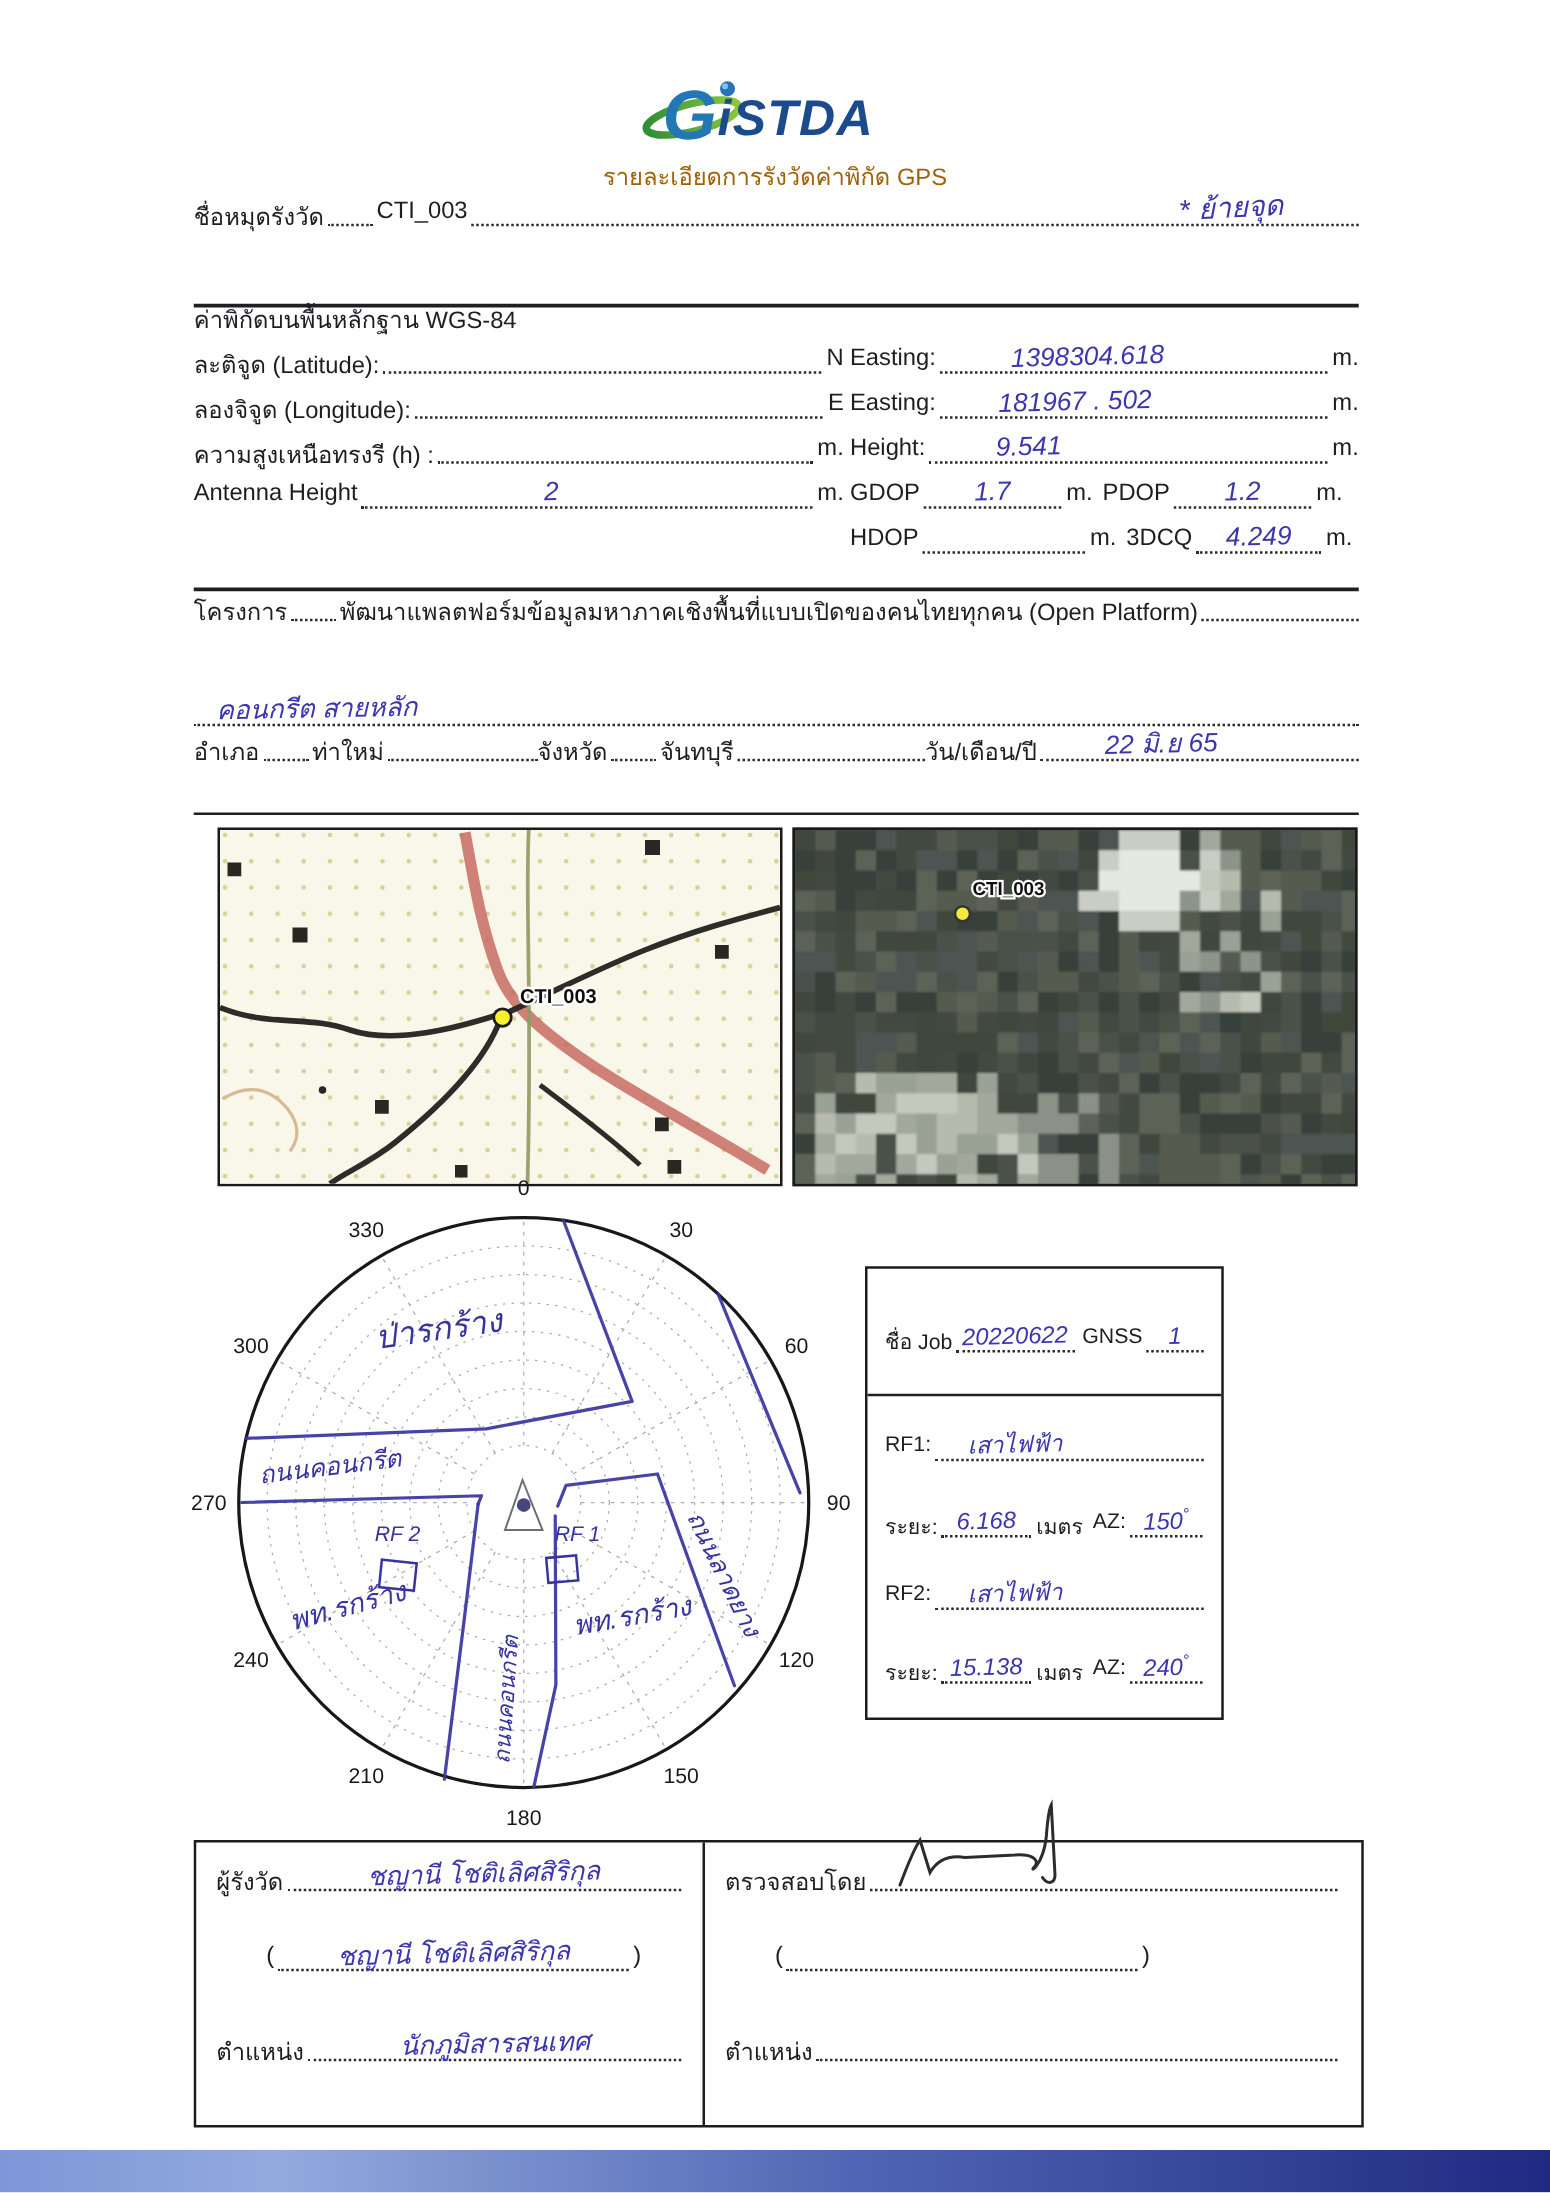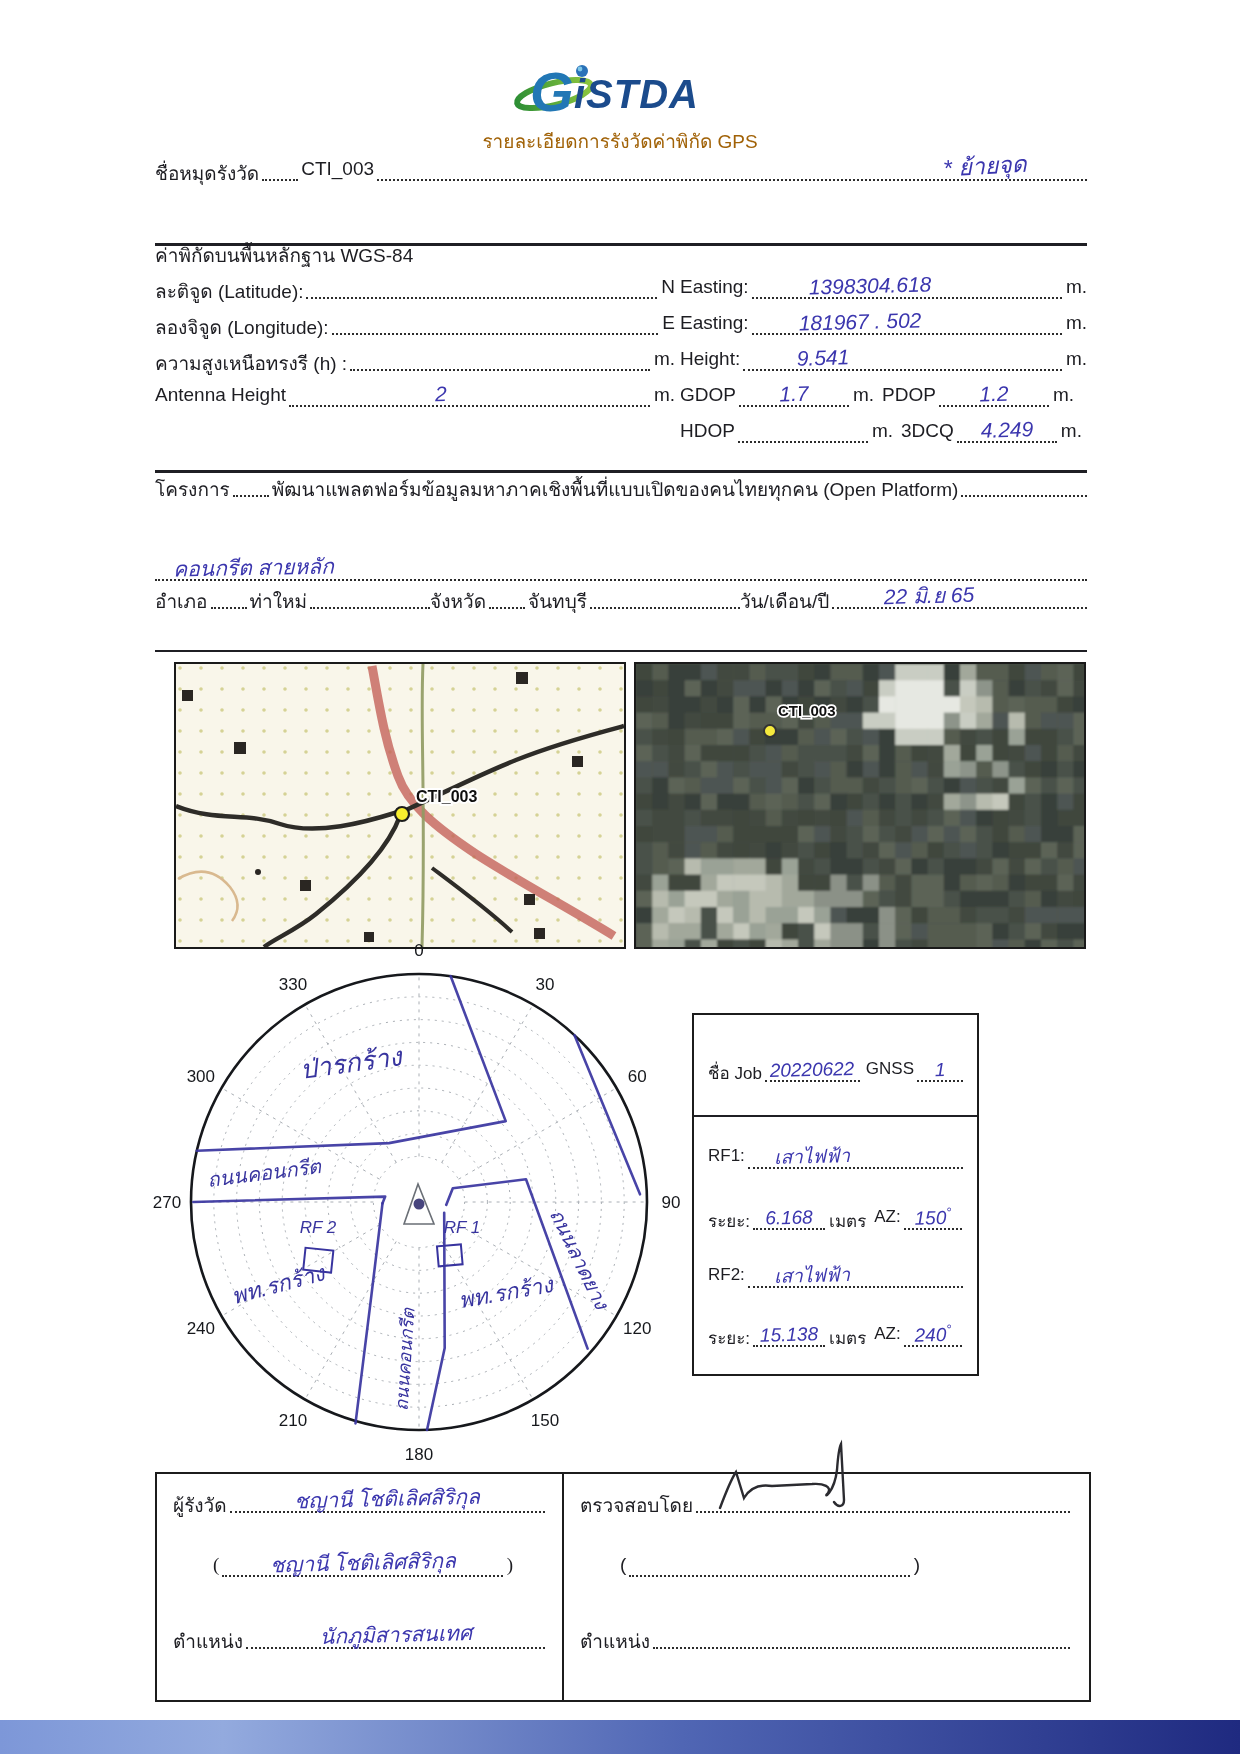--- a/index.html
+++ b/index.html
@@ -815,21 +815,21 @@
       <span class="suf">เมตร</span>
       <span class="lbl" style="padding-left:8px;">AZ:</span>
       <span class="dots w58">
         <span class="hw sm"><span>240</span><span class="degsup">°</span></span>
       </span>
     </div>
   </div>
 
   <div class="sigtable" style="left:155px;top:1472px;width:932px;height:226px;">
     <div class="sigdiv" style="left:405px;"></div>
-    <div class="cell" style="left:0;width:405px;font-family:Liberation Serif, serif;">
+    <div class="cell" style="left:0;width:405px;">
       <div class="fline" style="left:16px;top:16px;width:372px;">
         <span class="lbl">ผู้รังวัด</span>
         <span class="dots grow">
           <span class="hw">ชญานี  โชติเลิศสิริกุล</span>
         </span>
       </div>
       <div class="fline" style="left:56px;top:80px;width:300px;">
         <span class="lbl">(</span>
         <span class="dots grow">
           <span class="hw">ชญานี  โชติเลิศสิริกุล</span>

